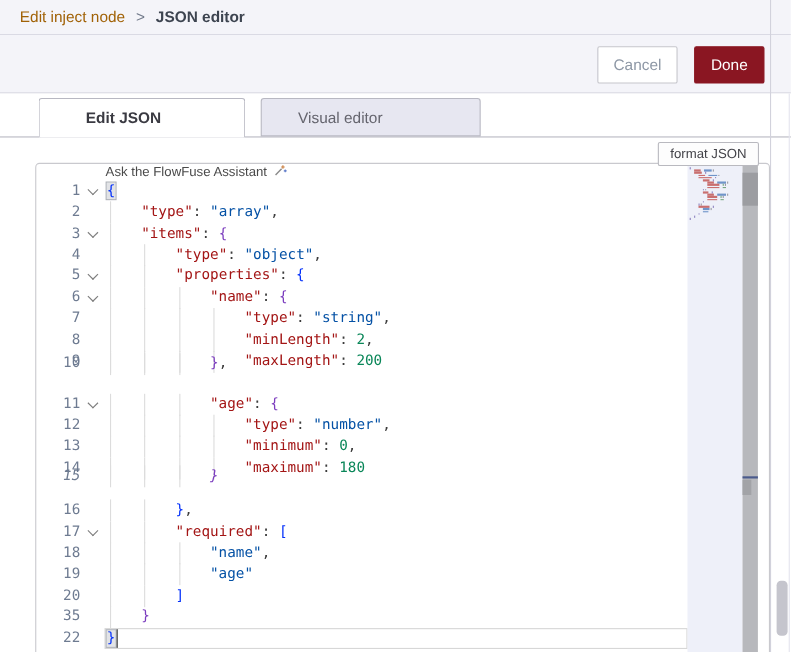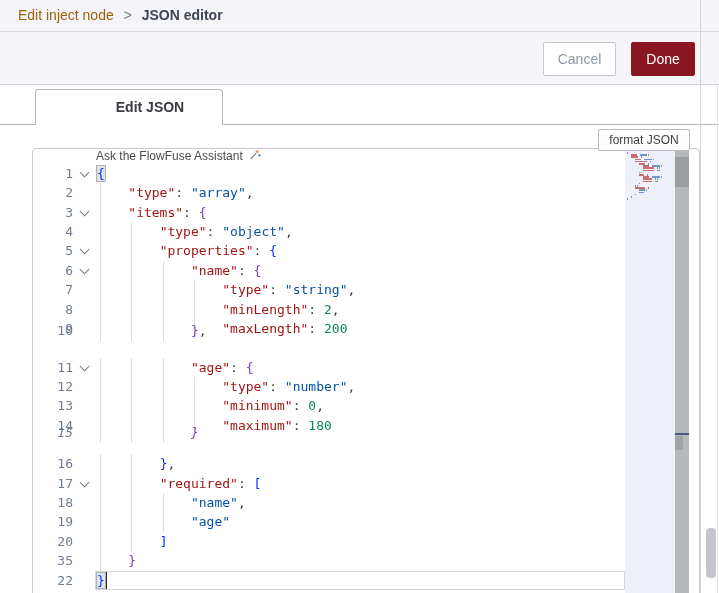--- a/index.html
+++ b/index.html
@@ -18,21 +18,21 @@
   
   .tbar { position:absolute; left:0; top:32px; width:719px; height:53px;
     background:#f4f4f9; border-bottom:1px solid #d3d3dd; }
   .btn { position:absolute; top:10px; height:34px; font-size:14px; border-radius:2px;
     text-align:center; line-height:32px; cursor:pointer; }
   .btn-cancel { left:543px; width:73px; background:#fff; border:1px solid #c6c6cc; color:#8d97a5; }
   .btn-done   { left:631px; width:64px; background:#8a1622; border:1px solid #8a1622; color:#fff; }
 
   
   .tabrow { position:absolute; left:0; top:85px; width:719px; height:40px; background:#fff;
-    border-bottom:1px solid #b8b8c2;text-align:center; }
+    border-bottom:1px solid #b8b8c2; }
   .tab { position:absolute; top:4px; height:35px; font-size:14px; line-height:34px; cursor:pointer; }
   .tab-active { left:35px; width:188px; background:#fff; border:1px solid #b8b8c2; border-bottom:none;
     height:36px; border-radius:3px 3px 0 0; color:#3a3a42; font-weight:bold; padding-left:42px; z-index:3; }
   .tab-inactive { left:237px; width:200px; background:#e7e7f1; border:1px solid #b8b8c2;
     border-radius:3px 3px 0 0; color:#65656e; padding-left:33px; }
 
   .fmt-btn { position:absolute; left:598px; top:129px; width:92px; height:22px; background:#fdfdfd;
     border:1px solid #b9b9bf; border-radius:2px; font-size:12px; color:#424248; text-align:center;
     line-height:20px; cursor:pointer; z-index:4; }
 
@@ -91,20 +91,21 @@
     <span class="pg">JSON editor</span>
   </div>
 
   <div class="tbar">
     <div class="btn btn-cancel">Cancel</div>
     <div class="btn btn-done">Done</div>
   </div>
 
   <div class="tabrow">
     <div class="tab tab-active">Edit JSON</div>
+    <div class="tab tab-inactive">Visual editor</div>
   </div>
 
   <div class="fmt-btn">format JSON</div>
 
   <div class="editor">
     <div class="hint">
       <span>Ask the FlowFuse Assistant</span>
       <svg width="12" height="12" viewBox="0 0 12 12">
         <path d="M1.5 10 L7 4.5" stroke="#8a8a8a" stroke-width="1.3" fill="none"></path>
         <path d="M8.2 1.2v3.2 M6.6 2.8h3.2" stroke="#c97a3a" stroke-width="1" fill="none"></path>

